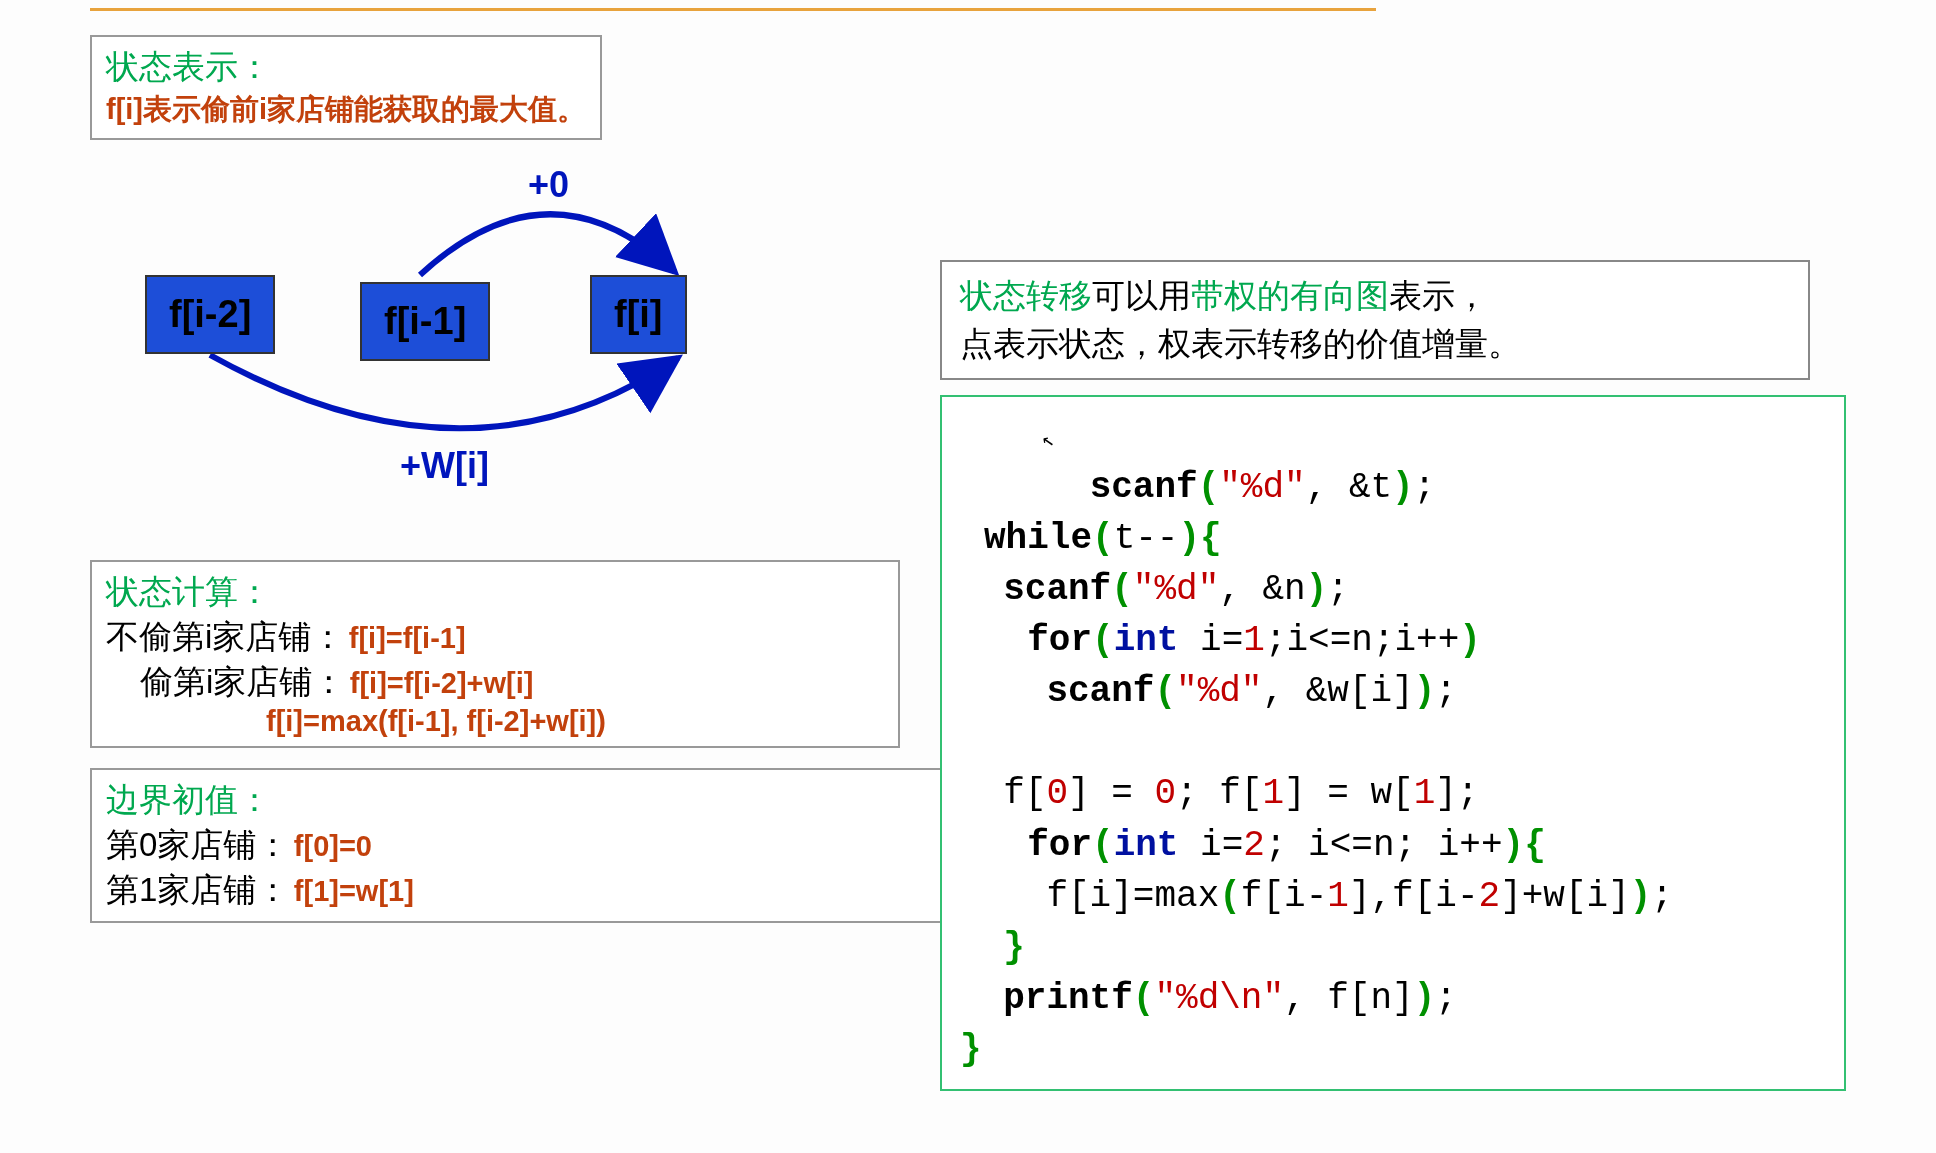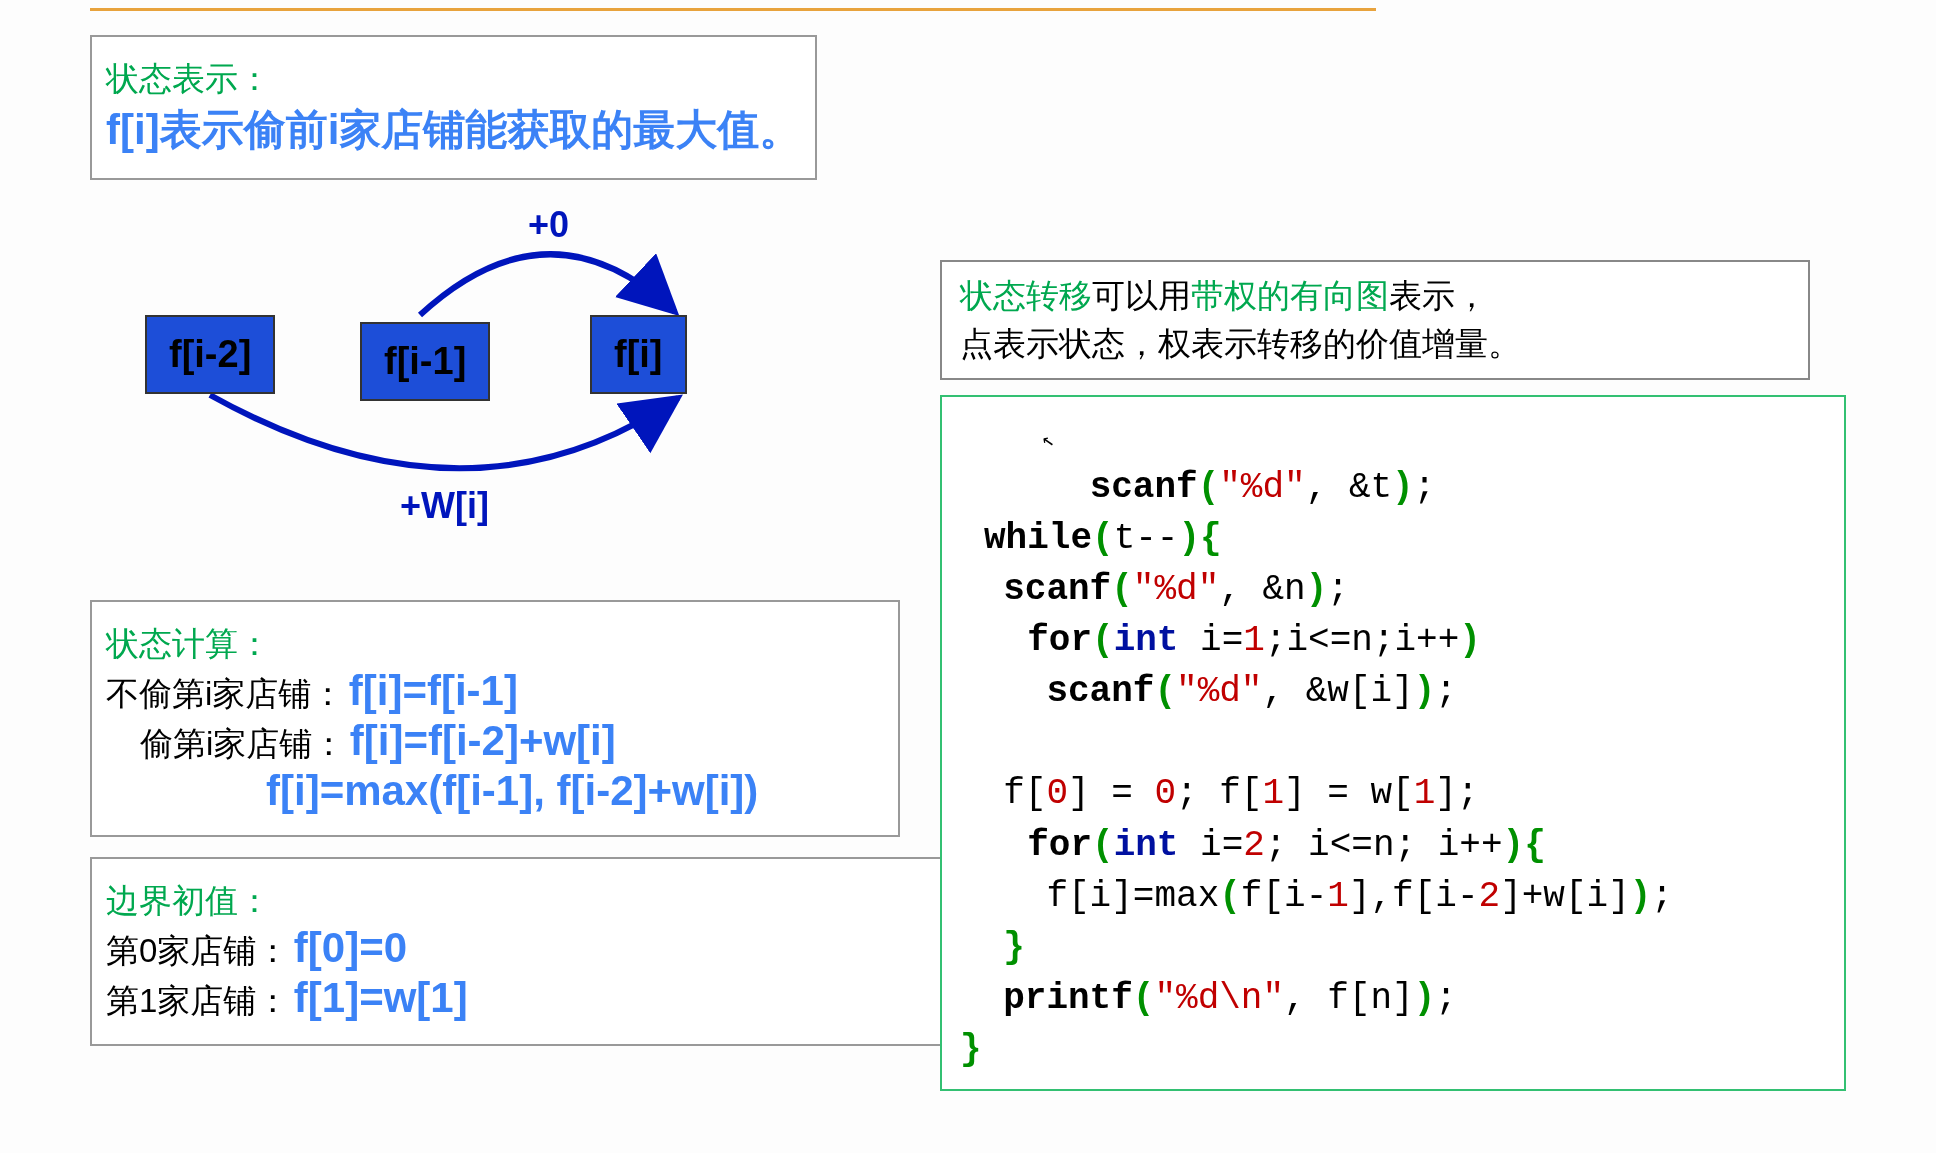--- a/index.html
+++ b/index.html
@@ -25,31 +25,31 @@
     }
     .left-col {
       width: 810px;
       position: relative;
     }
     .right-col {
       width: 979px;
     }
     .box {
       border: 2px solid #999;
-      padding: 20px 14px;
+      padding: 8px 14px;
       background: #fff;
     }
     .green-title {
       color: #00a84f;
       font-size: 33px;
       font-weight: normal;
     }
     .body-text {
-      color: #3b82f6;
-      font-size: 42px;
+      color: #c2410c;
+      font-size: 29px;
       font-weight: bold;
     }
     .body-text2 {
       color: #000;
       font-size: 33px;
     }
     .state-rep {
       display: inline-block;
       margin-bottom: 30px;
     }

